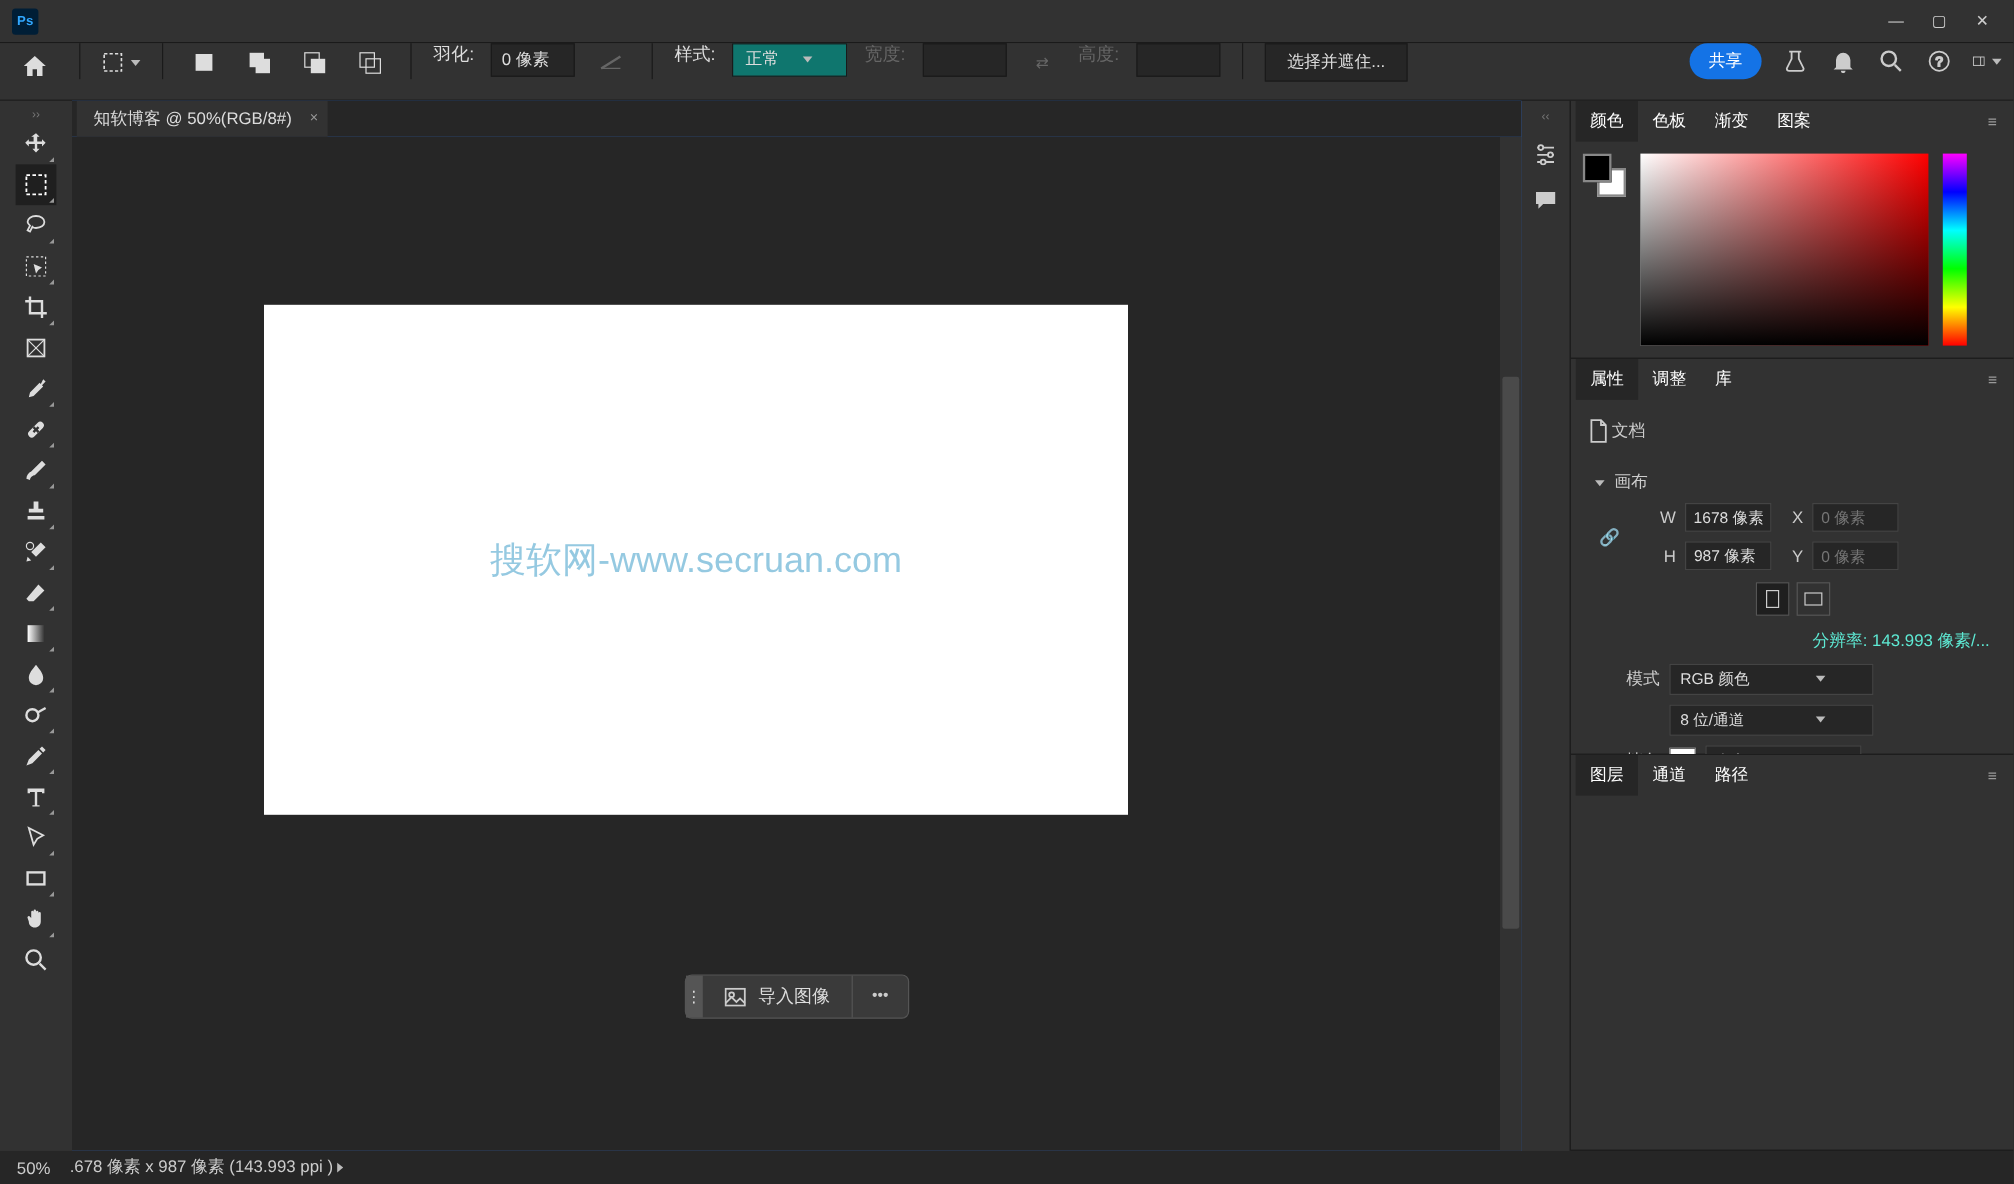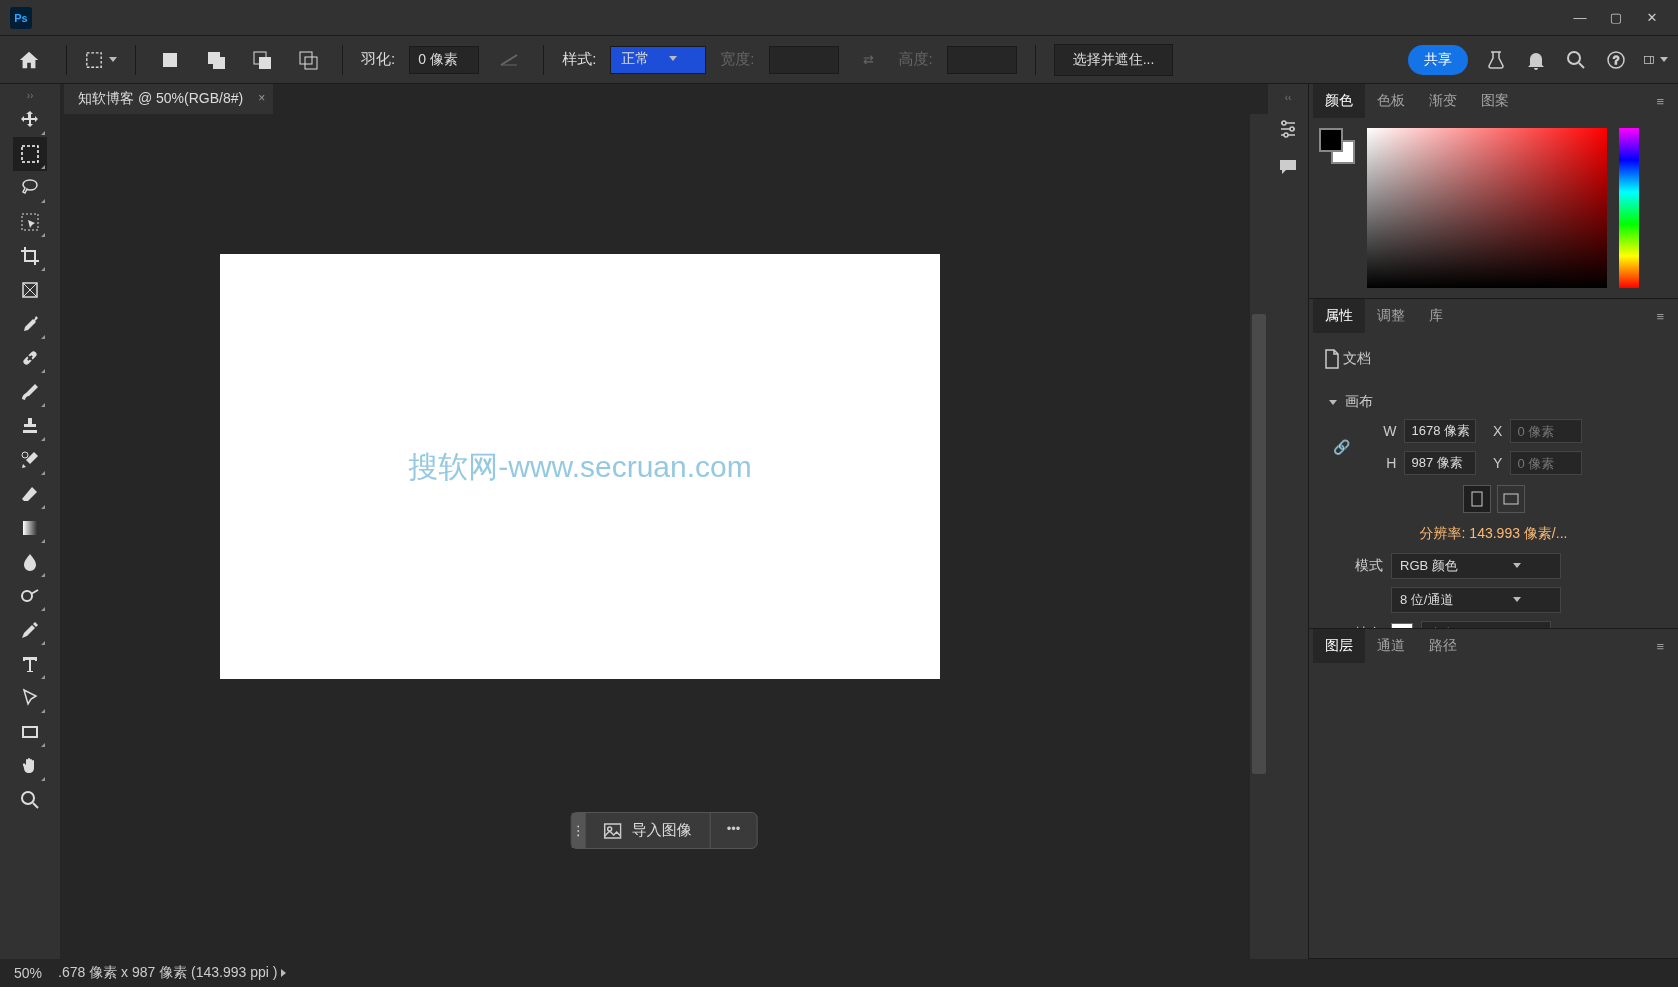--- a/index.html
+++ b/index.html
@@ -3,28 +3,28 @@
 <meta charset="utf-8">
 <style>
 *{margin:0;padding:0;box-sizing:border-box;font-family:"Microsoft YaHei",Arial,sans-serif;user-select:none}
 body{background:#323232;color:#ddd;font-size:13px;overflow:hidden;width:1678px;height:987px}
 .titlebar{height:36px;background:#323232;display:flex;align-items:center;padding:0 4px;border-bottom:1px solid #1a1a1a}
 .ps-logo{width:22px;height:22px;background:#001e36;color:#31a8ff;display:flex;align-items:center;justify-content:center;font-weight:bold;font-size:11px;border-radius:3px;margin:0 10px 0 6px}
 .menubar{display:flex;gap:2px}
 .menu-item{padding:4px 10px;color:#eee;cursor:pointer;font-size:15px}
 .win-controls{margin-left:auto;display:flex;gap:20px;padding-right:14px;color:#ccc}
 .win-btn{cursor:pointer;width:16px;text-align:center}
-.options-bar{height:48px;background:#323232;border-bottom:1px solid #1a1a1a;display:flex;align-items:center;padding:0 10px;gap:14px}
+.options-bar{height:48px;background:#323232;border-bottom:1px solid #1a1a1a;display:flex;align-items:flex-start;padding:0 10px;gap:14px}
 .sep{width:1px;height:30px;background:#1a1a1a;margin:0 4px}
 .home-btn{width:38px;height:38px;display:flex;align-items:center;justify-content:center;fill:#ddd;cursor:pointer}
 .opt-icon{width:32px;height:32px;display:flex;align-items:center;justify-content:center;cursor:pointer}
 .opt-label{color:#ddd;font-size:15px}
 .opt-input{background:#262626;border:1px solid #1a1a1a;color:#ddd;padding:3px 8px;width:70px;height:28px;font-size:14px}
 .opt-input.dim{color:#666}
-.opt-select{background:#1d4ed8;border:1px solid #1a1a1a;color:#ddd;padding:3px 28px 3px 10px;height:28px;font-size:14px;position:relative}
+.opt-select{background:#0f766e;border:1px solid #1a1a1a;color:#ddd;padding:3px 28px 3px 10px;height:28px;font-size:14px;position:relative}
 .opt-btn{background:#262626;border:1px solid #1a1a1a;color:#ddd;padding:4px 18px;height:32px;font-size:14px;cursor:pointer}
 .share-btn{background:#1473e6;color:#fff;border:none;border-radius:16px;padding:6px 16px;font-size:14px;cursor:pointer}
 .top-right{margin-left:auto;display:flex;align-items:center;gap:16px}
 .tr-icon{width:24px;height:24px;display:flex;align-items:center;justify-content:center;cursor:pointer;color:#ccc}
 .main{display:flex;height:calc(987px - 36px - 48px - 28px)}
 .toolbar{width:60px;background:#323232;display:flex;flex-direction:column;align-items:center;padding-top:4px}
 .toolbar-handle{color:#777;font-size:10px;padding:2px;cursor:pointer}
 .tool{width:34px;height:34px;display:flex;align-items:center;justify-content:center;cursor:pointer;position:relative;margin:0}
 .tool.active{background:#1f1f1f}
 .tool svg{fill:#ddd}
@@ -42,40 +42,40 @@
 .import-more{padding:8px 16px;color:#ccc;cursor:pointer}
 .import-handle{width:14px;background:#555;display:flex;align-items:center;cursor:move}
 .vscroll{position:absolute;right:0;top:0;width:18px;height:100%;background:#323232}
 .vscroll-thumb{position:absolute;width:14px;left:2px;top:200px;height:460px;background:#4a4a4a;border-radius:2px}
 .mid-rail{width:40px;background:#323232;display:flex;flex-direction:column;align-items:center;padding-top:6px;gap:10px}
 .mid-rail .toolbar-handle{align-self:center}
 .rail-icon{width:28px;height:28px;display:flex;align-items:center;justify-content:center;cursor:pointer;color:#ccc}
 .panels{width:370px;background:#323232;display:flex;flex-direction:column;border-left:1px solid #1a1a1a}
 .panel{border-bottom:1px solid #1a1a1a}
 .panel-tabs{display:flex;height:34px;align-items:center;padding:0 4px}
-.ptab{padding:8px 12px;color:#a3a3a3;font-size:14px;cursor:pointer}
+.ptab{padding:8px 12px;color:#ffffff;font-size:14px;cursor:pointer}
 .ptab.active{color:#fff;background:#262626}
 .panel-menu{margin-left:auto;padding:0 10px;color:#999;cursor:pointer}
 .color-body{padding:10px;display:flex;gap:12px;align-items:flex-start}
 .swatches{position:relative;width:36px;height:36px}
 .swatch-fg{position:absolute;width:24px;height:24px;background:#000;border:2px solid #888;top:0;left:0;z-index:2}
 .swatch-bg{position:absolute;width:24px;height:24px;background:#fff;border:2px solid #888;bottom:0;right:0}
 .picker{width:240px;height:160px;background:linear-gradient(to bottom,transparent,#000),linear-gradient(to right,#fff,#ff0000)}
 .hue{width:20px;height:160px;background:linear-gradient(to bottom,#ff00ff,#0000ff,#00ffff,#00ff00,#ffff00,#ff0000)}
 .prop-body{padding:10px 14px;color:#ccc;font-size:14px}
 .prop-header{display:flex;align-items:center;gap:2px;padding:6px 0 14px}
 .prop-section{padding:6px 0}
 .prop-sec-title{display:flex;align-items:center;gap:8px;font-weight:500;padding:4px 0}
 .prop-row{display:flex;align-items:center;gap:8px;padding:4px 0 4px 20px}
 .prop-row label{width:18px;text-align:right;color:#ccc}
 .prop-row .lbl2{width:40px;text-align:right;color:#ccc}
 .prop-input{background:#262626;border:1px solid #444;color:#ddd;padding:3px 6px;width:72px;height:24px;font-size:13px}
 .prop-input.dim{color:#666}
 .prop-select{background:#262626;border:1px solid #444;color:#ddd;padding:3px 39px 3px 8px;height:26px;font-size:13px;width:170px;position:relative}
-.prop-center{text-align:center;padding:6px;color:#fdba74}
+.prop-center{text-align:right;padding:6px;color:#5eead4}
 .orient-btns{display:flex;gap:6px;justify-content:center;padding:6px}
 .orient-btn{width:28px;height:28px;border:1px solid #555;display:flex;align-items:center;justify-content:center;cursor:pointer;background:#323232}
 .orient-btn.active{background:#1f1f1f}
 .fill-sw{width:22px;height:22px;background:#fff;border:1px solid #666}
 .layers-panel{flex:1}
 .statusbar{height:28px;background:#262626;display:flex;align-items:center;padding:0 14px;color:#ccc;font-size:14px;gap:16px}
 .caret{display:inline-block;width:0;height:0;border-left:4px solid transparent;border-right:4px solid transparent;border-top:5px solid #bbb;margin-left:6px;vertical-align:middle}
 .caret-r{display:inline-block;width:0;height:0;border-top:4px solid transparent;border-bottom:4px solid transparent;border-left:5px solid #bbb;margin-left:4px}
 .link-icon{color:#ccc;font-size:14px}
 .disabled{color:#666}

